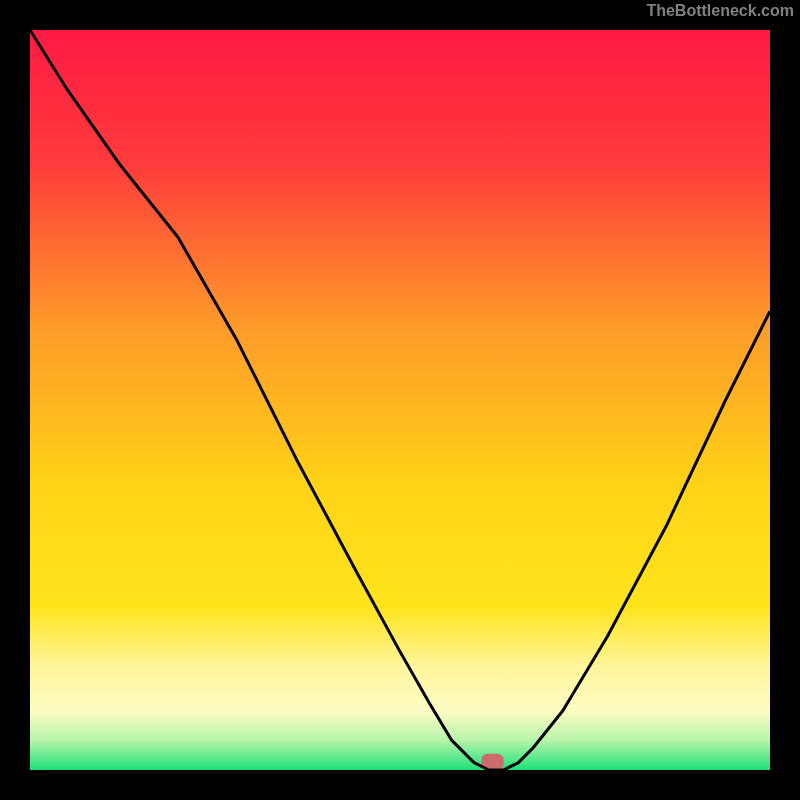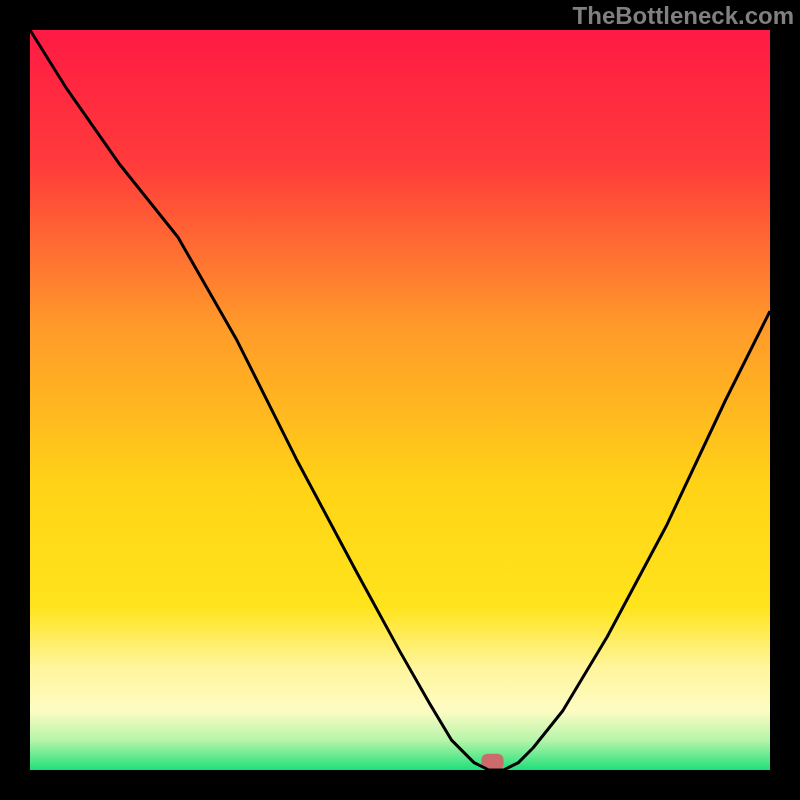--- a/index.html
+++ b/index.html
@@ -12,21 +12,21 @@
   .container {
     position: relative;
     width: 800px;
     height: 800px;
   }
   .watermark {
     position: absolute;
     top: 2px;
     right: 6px;
     font-family: Arial, Helvetica, sans-serif;
-    font-size: 24px;
+    font-size: 16px;
     font-weight: bold;
     color: #808080;
     z-index: 10;
   }
   svg {
     display: block;
   }
 </style>
 </head>
 <body>

